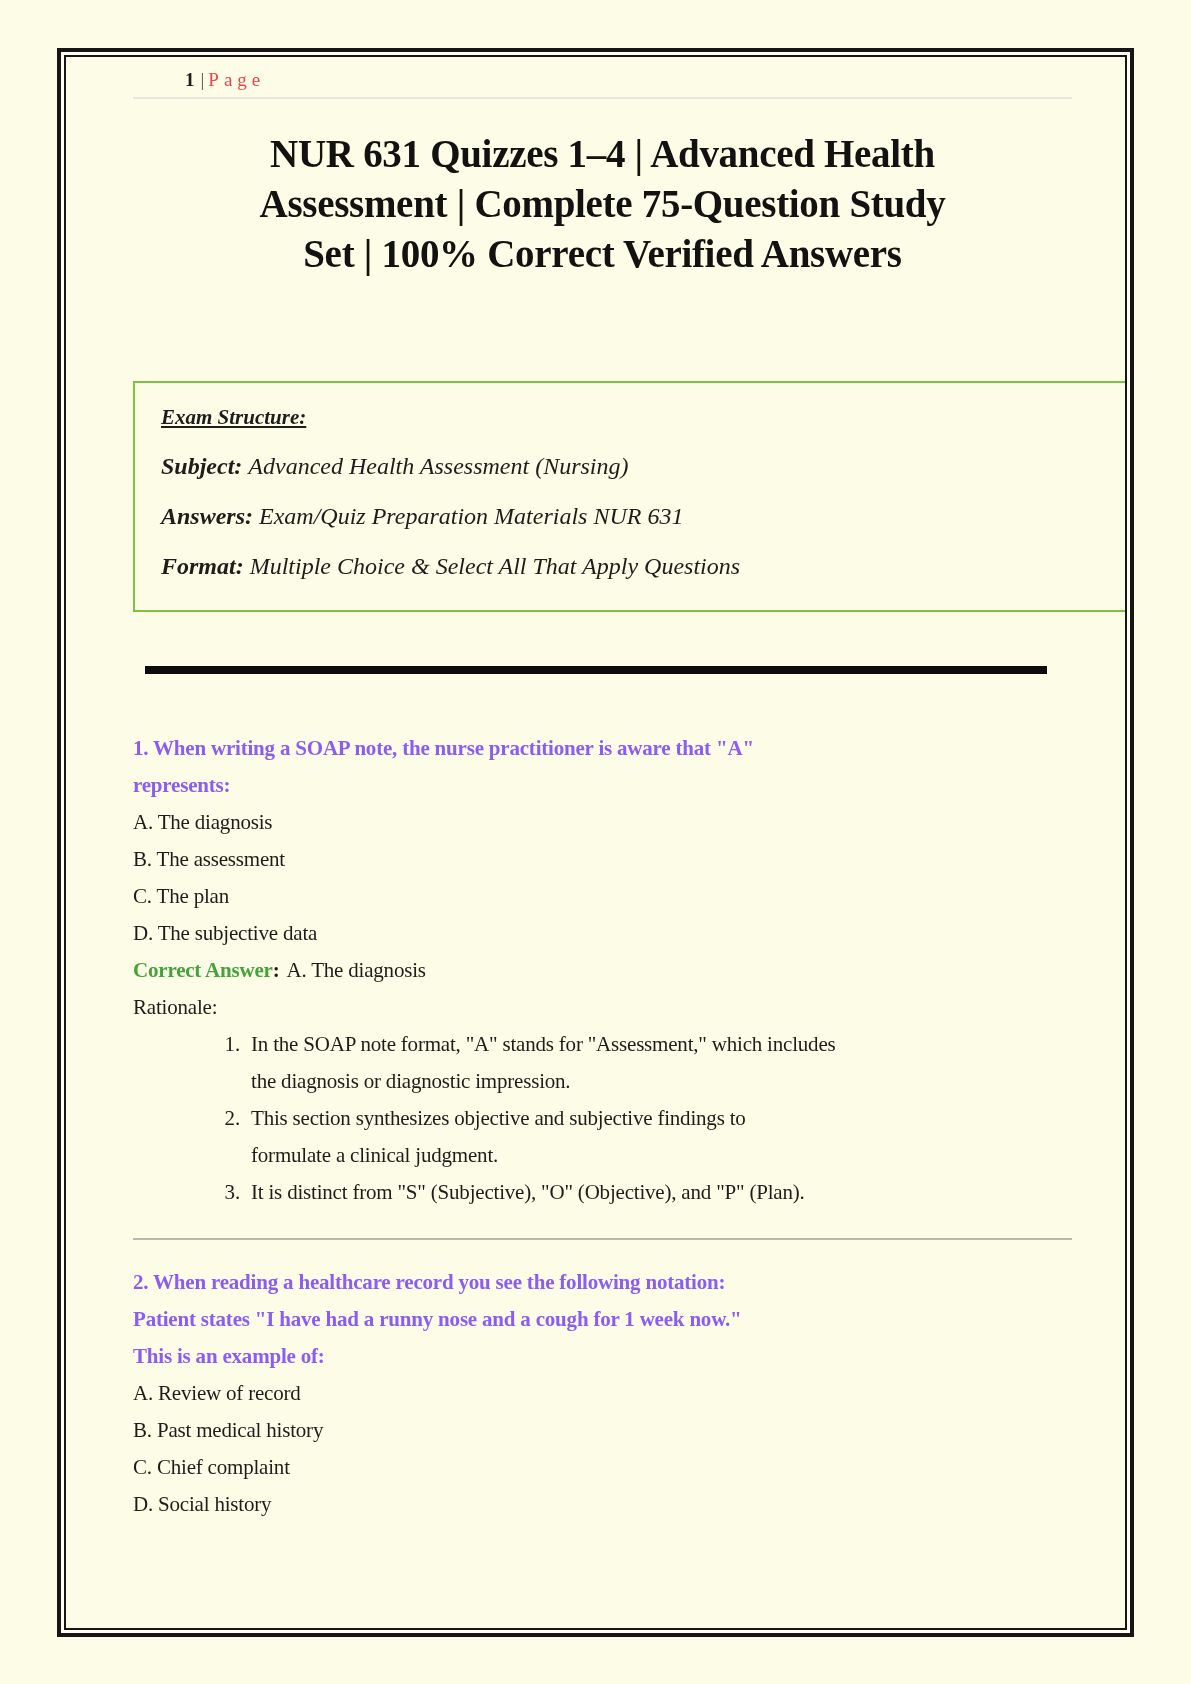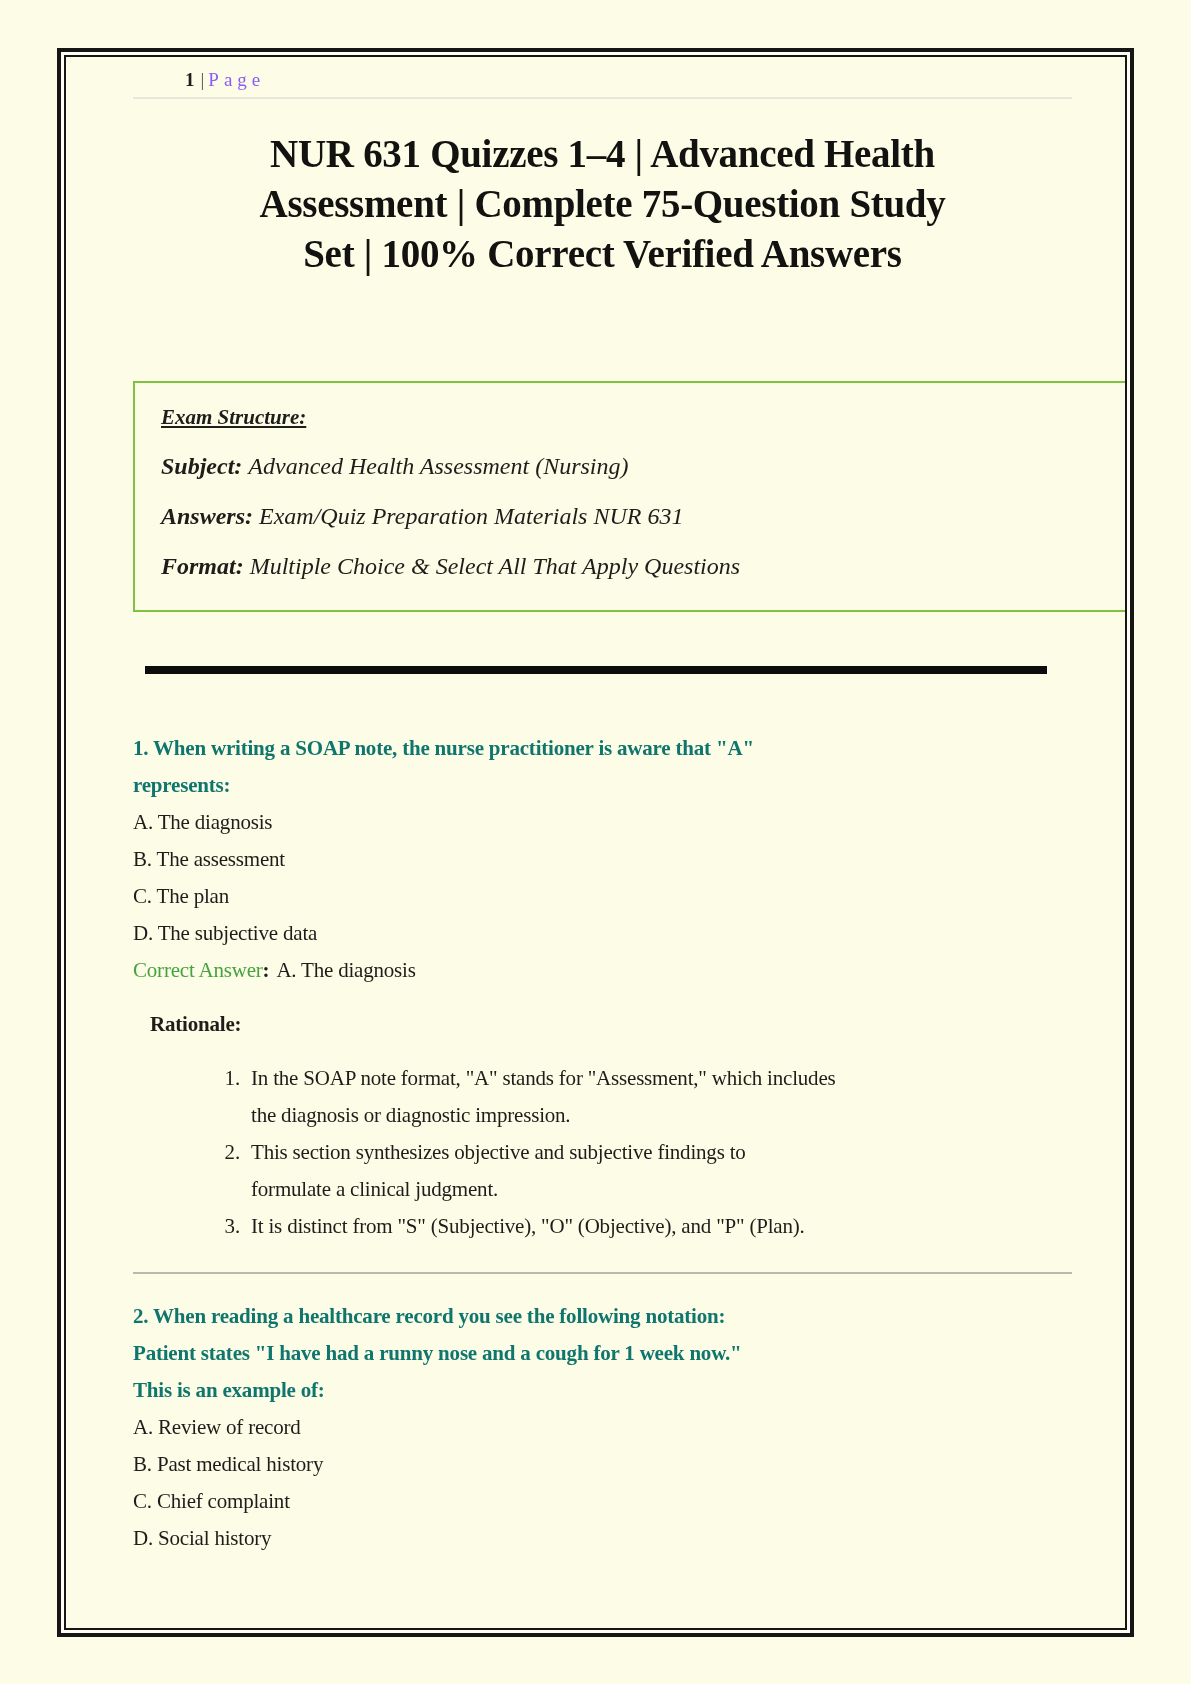--- a/index.html
+++ b/index.html
@@ -33,21 +33,21 @@
   .page-header .num {
     margin-left: 52px;
     font-weight: 700;
     color: #1d1d1b;
   }
   .page-header .sep {
     color: #555550;
     margin: 0 4px 0 6px;
   }
   .page-header .word {
-    color: #8b5cf6;
+    color: #ef4444;
     letter-spacing: 5px;
   }
   .doc-title {
     margin: 30px 0 0 0;
     text-align: center;
     font-size: 39px;
     line-height: 50px;
     font-weight: 700;
     letter-spacing: -0.3px;
     color: #121210;
@@ -83,36 +83,36 @@
   .content {
     width: 939px;
     font-size: 21px;
     line-height: 37px;
     letter-spacing: -0.2px;
   }
   .q-heading {
     font-weight: 700;
     white-space: pre-line;
     margin: 56px 0 0 0;
-    color: #0f766e;
+    color: #8b5cf6;
   }
   .q2 .q-heading { margin-top: 0; }
   .option { margin: 0; }
   .answer-line { margin: 0; }
   .answer-line .green {
     color: #45a33c;
-    font-weight: 400;
+    font-weight: 700;
   }
   .answer-line .colon {
     font-weight: 700;
     margin-right: 7px;
   }
   .rationale-label {
-    font-weight: 700;
-    margin: 17px;
+    font-weight: 400;
+    margin: 0;
   }
   ol.rationale {
     margin: 0;
     padding-left: 112px;
   }
   ol.rationale li {
     white-space: pre-line;
     padding-left: 6px;
   }
   .thin-rule {

